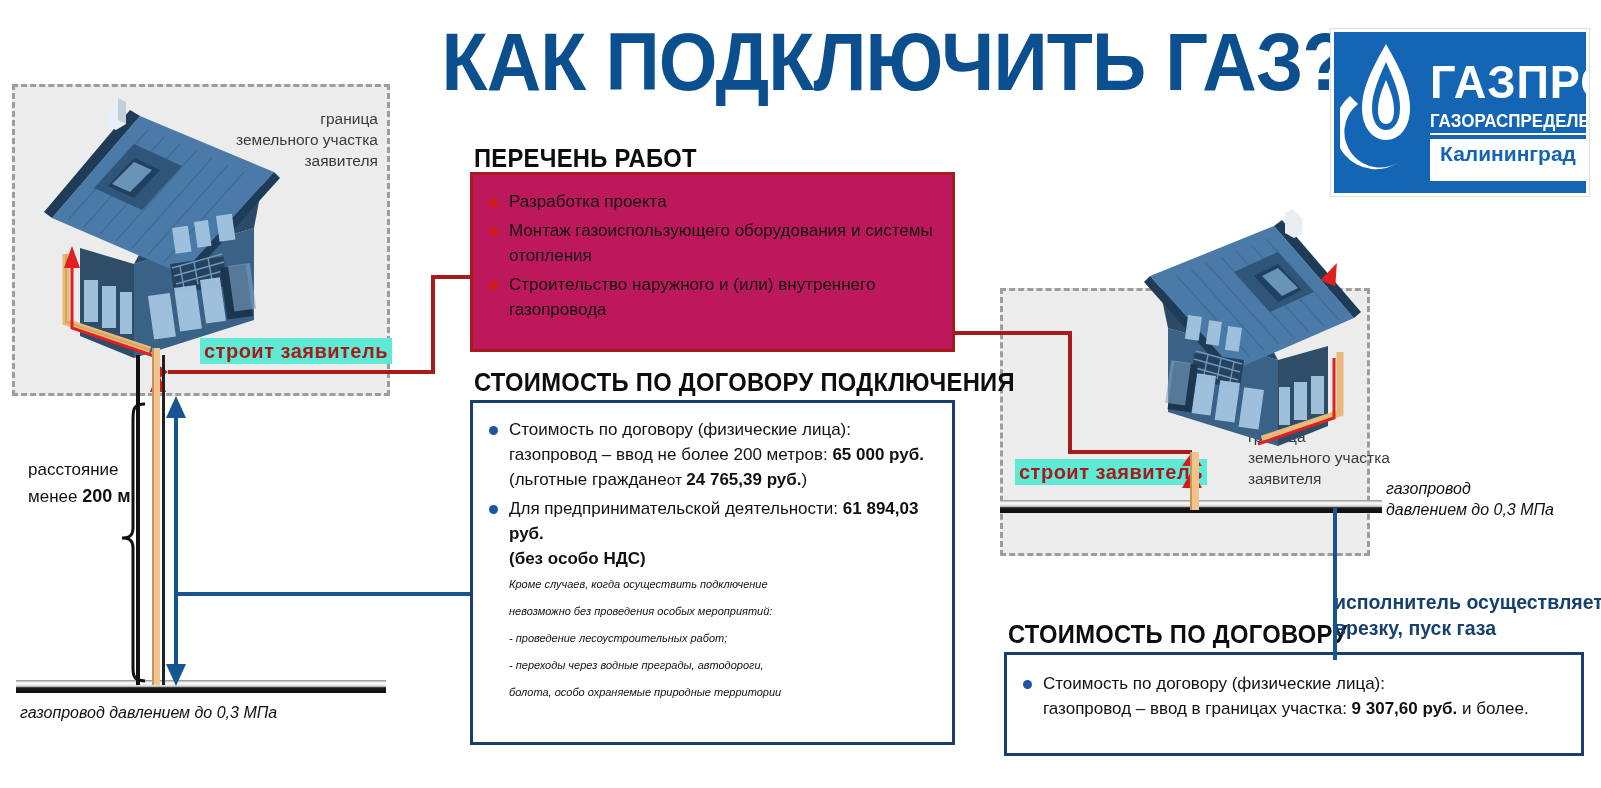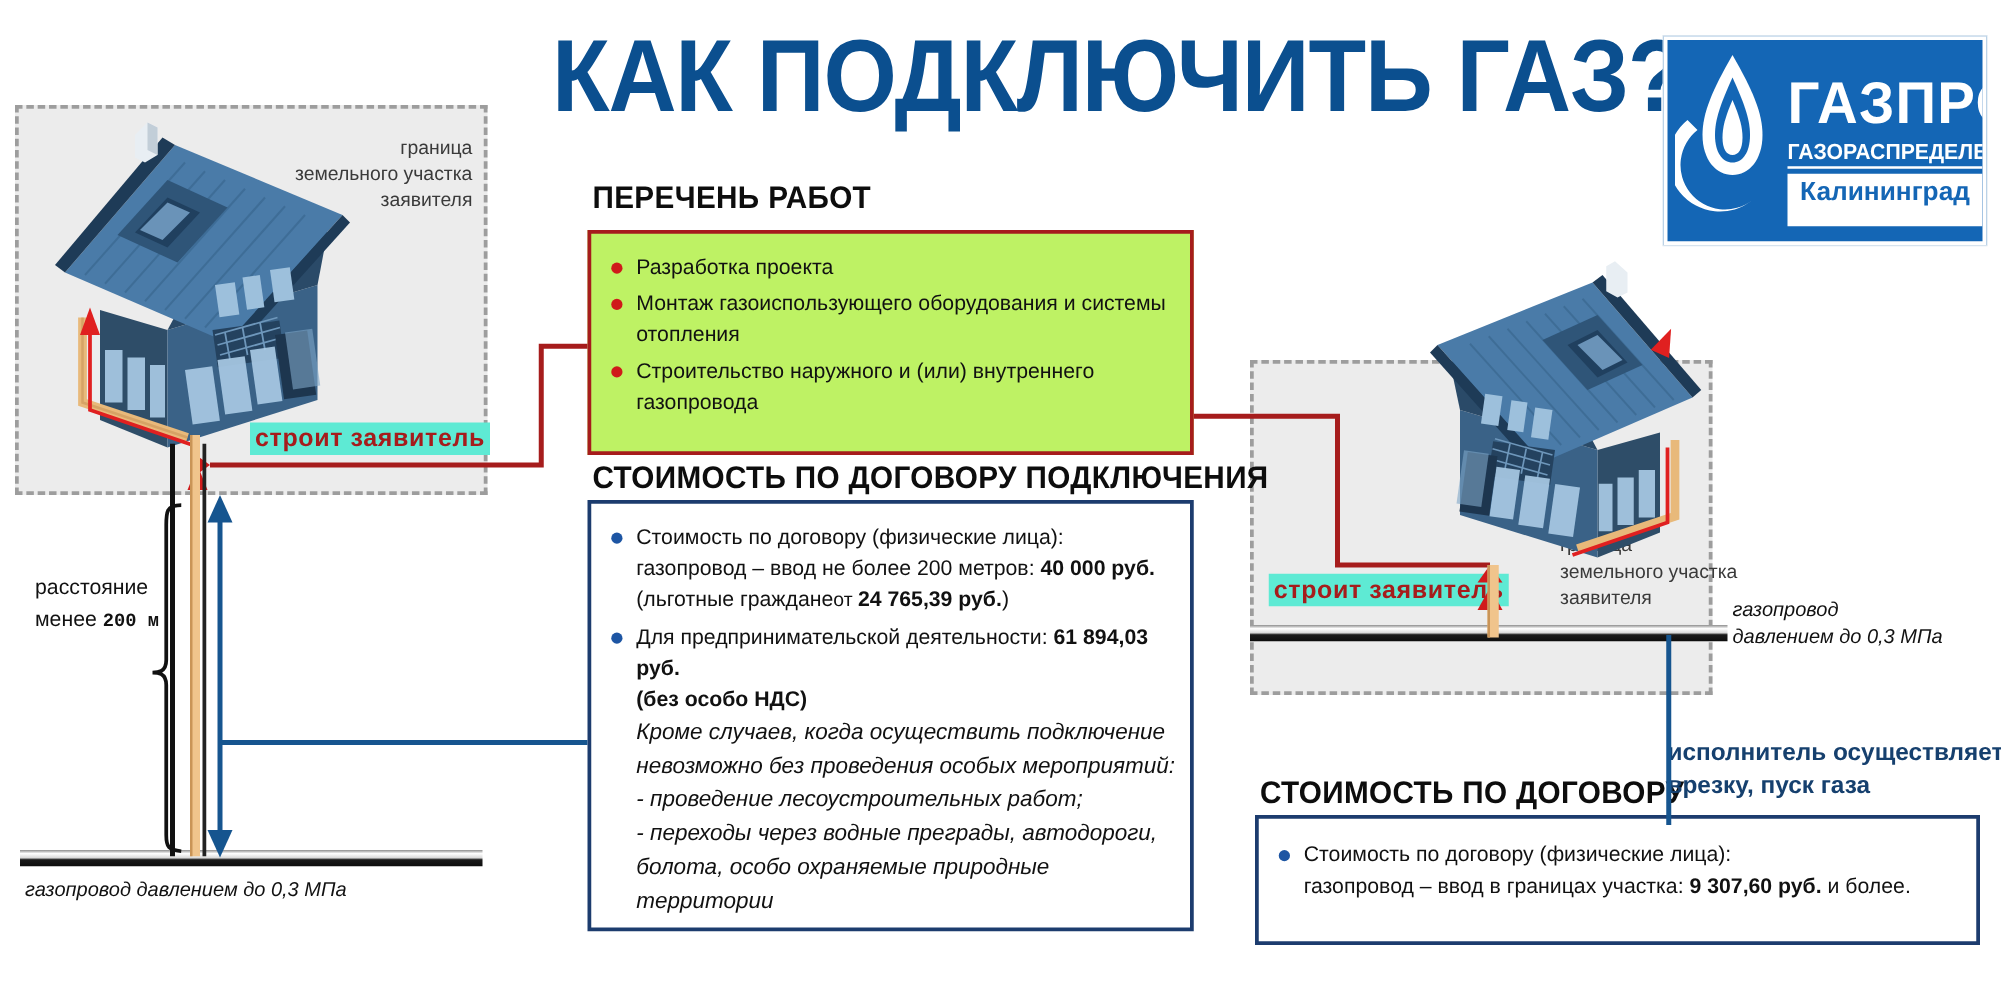--- a/index.html
+++ b/index.html
@@ -98,23 +98,23 @@
     font-family:"Liberation Sans Narrow","Liberation Sans",sans-serif;
     font-weight:bold; font-size:25px; line-height:28px;
     color:#0d0d0d; letter-spacing:0.3px; white-space:nowrap;
     transform:scaleX(0.95); transform-origin:left center;
   }
   #head-works   { left:474px;  top:144px; }
   #head-cost1   { left:474px;  top:368px; }
   #head-cost2   { left:1008px; top:620px; }
 
   #box-works {
-    position:absolute; left:470px; top:184px; width:485px; height:180px;
+    position:absolute; left:470px; top:172px; width:485px; height:180px;
     border:3px solid #a61c1c;
-    background:#bef264;
+    background:#be185d;
   }
   #box-cost1 {
     position:absolute; left:470px; top:400px; width:485px; height:345px;
     border:3px solid #1c3c6e;
     background:#ffffff;
   }
   #box-cost2 {
     position:absolute; left:1004px; top:652px; width:580px; height:104px;
     border:3px solid #1c3c6e;
     background:#ffffff;
@@ -134,39 +134,39 @@
     width:9px; height:9px; border-radius:50%;
   }
   #box-works ul.bl { padding:14px 10px 0 10px; }
   #box-works ul.bl li::before { background:#cf1a1a; }
   #box-cost1 ul.bl { padding:14px 8px 0 10px; }
   #box-cost1 ul.bl li::before { background:#1d55a3; }
   #box-cost2 ul.bl { padding:16px 8px 0 10px; }
   #box-cost2 ul.bl li::before { background:#1d55a3; }
 
   .b { font-weight:bold; }
-  .note { font-size:18px; line-height:27px; font-style:italic; color:#111; }
+  .note { font-size:11px; line-height:27px; font-style:italic; color:#111; }
   .note .dash { display:block; }
 
   
   .exec-label {
     position:absolute;
     font-family:"Liberation Sans Narrow","Liberation Sans",sans-serif;
     font-weight:bold; font-size:19.5px; line-height:26px;
     color:#16406e; white-space:nowrap;
   }
   #exec-left  { left:196px;  top:478px; }
   #exec-right { left:1334px; top:589px; }
 
   
   #dist-label {
     position:absolute; left:28px; top:457px; width:120px;
     font-size:17px; line-height:26px; color:#111; text-align:left;
   }
-  #dist-label .n { font-weight:bold; font-size:15px;font-family:Liberation Mono, monospace; }
+  #dist-label .n { font-weight:bold; font-size:18px; }
 
   
   .pipe-label {
     position:absolute;
     font-style:italic; font-size:16px; line-height:21px; color:#111;
     white-space:nowrap;
   }
   #pipe-label-left  { left:20px;   top:702px; }
   #pipe-label-right { left:1386px; top:478px; }
 
@@ -347,21 +347,21 @@
       <li>Разработка проекта</li>
       <li>Монтаж газоиспользующего оборудования и системы отопления</li>
       <li>Строительство наружного и (или) внутреннего газопровода</li>
     </ul>
   </div>
 
   <div id="box-cost1">
     <ul class="bl">
       <li>
         <span>Стоимость  по договору (физические лица):</span><br>
-        <span>газопровод – ввод не более 200 метров:  </span><span class="b">40 000 руб.</span><br>
+        <span>газопровод – ввод не более 200 метров:  </span><span class="b">65 000 руб.</span><br>
         <span>(льготные граждане</span><span style="font-size:15.5px">от </span><span class="b">24 765,39 руб.</span><span>)</span>
       </li>
       <li>
         <span>Для предпринимательской деятельности: </span><span class="b">61 894,03 руб.</span><br>
         <span class="b">(без особо НДС)</span>
         <div class="note">
           <span>Кроме случаев, когда осуществить подключение</span><br>
           <span>невозможно без проведения особых мероприятий:</span>
           <span class="dash">- проведение лесоустроительных работ;</span>
           <span class="dash">- переходы через водные преграды, автодороги,</span>

